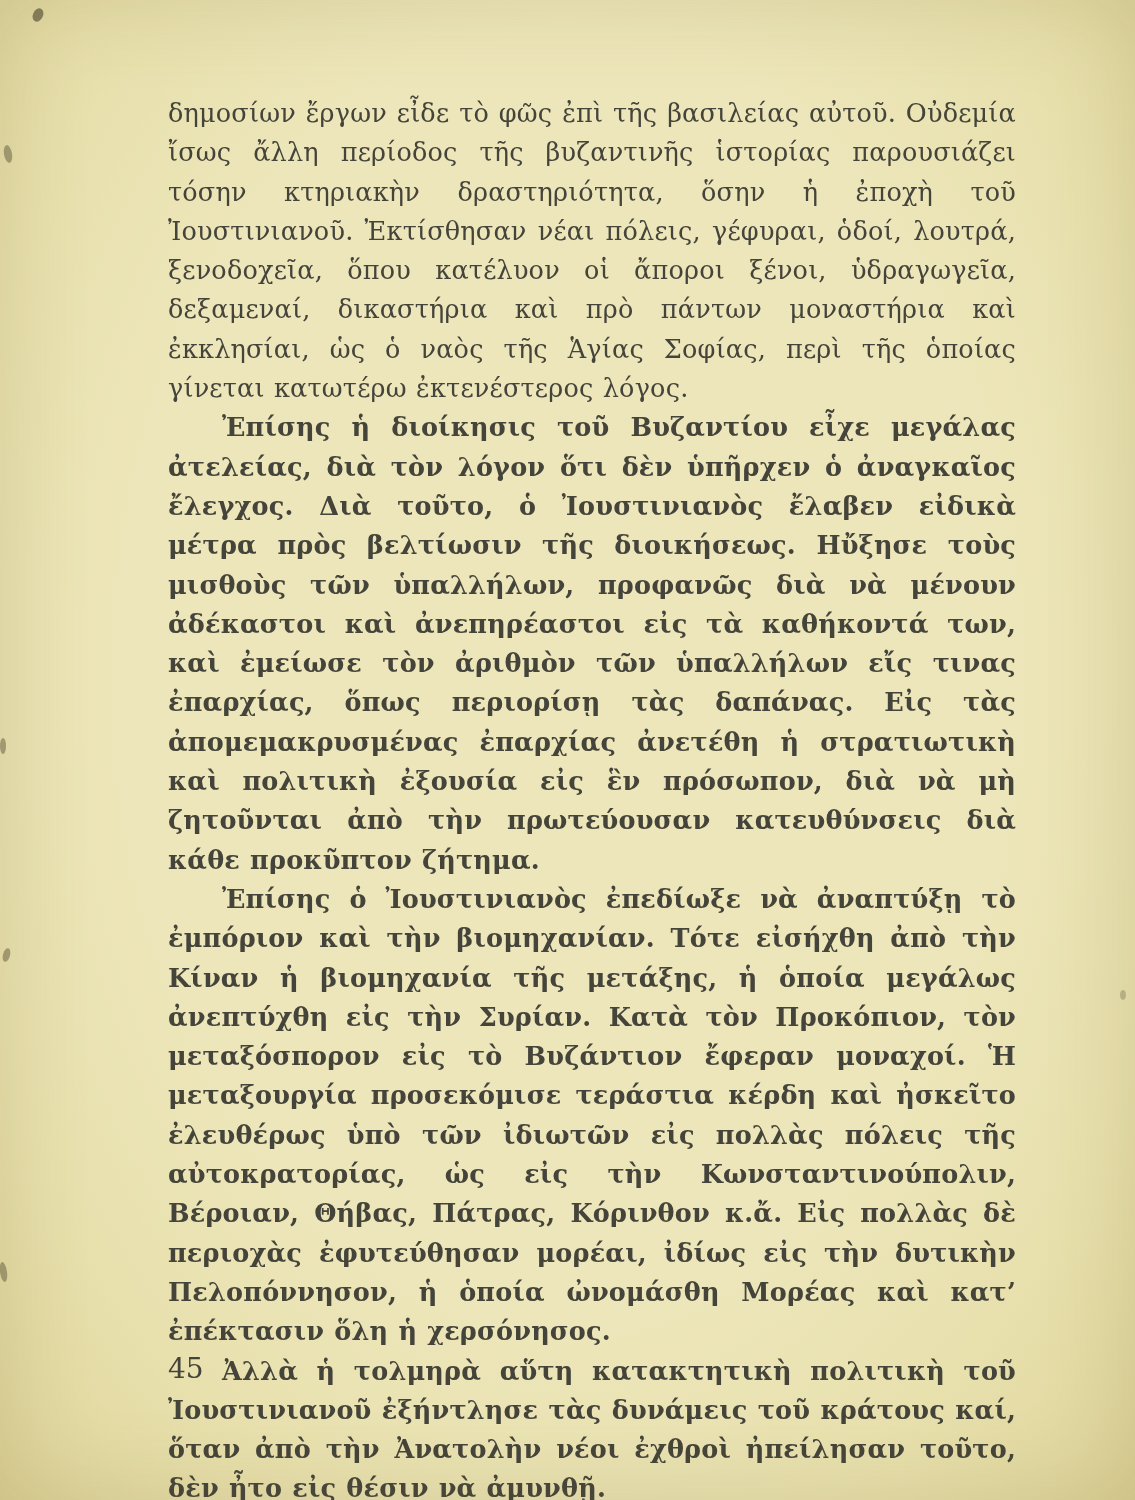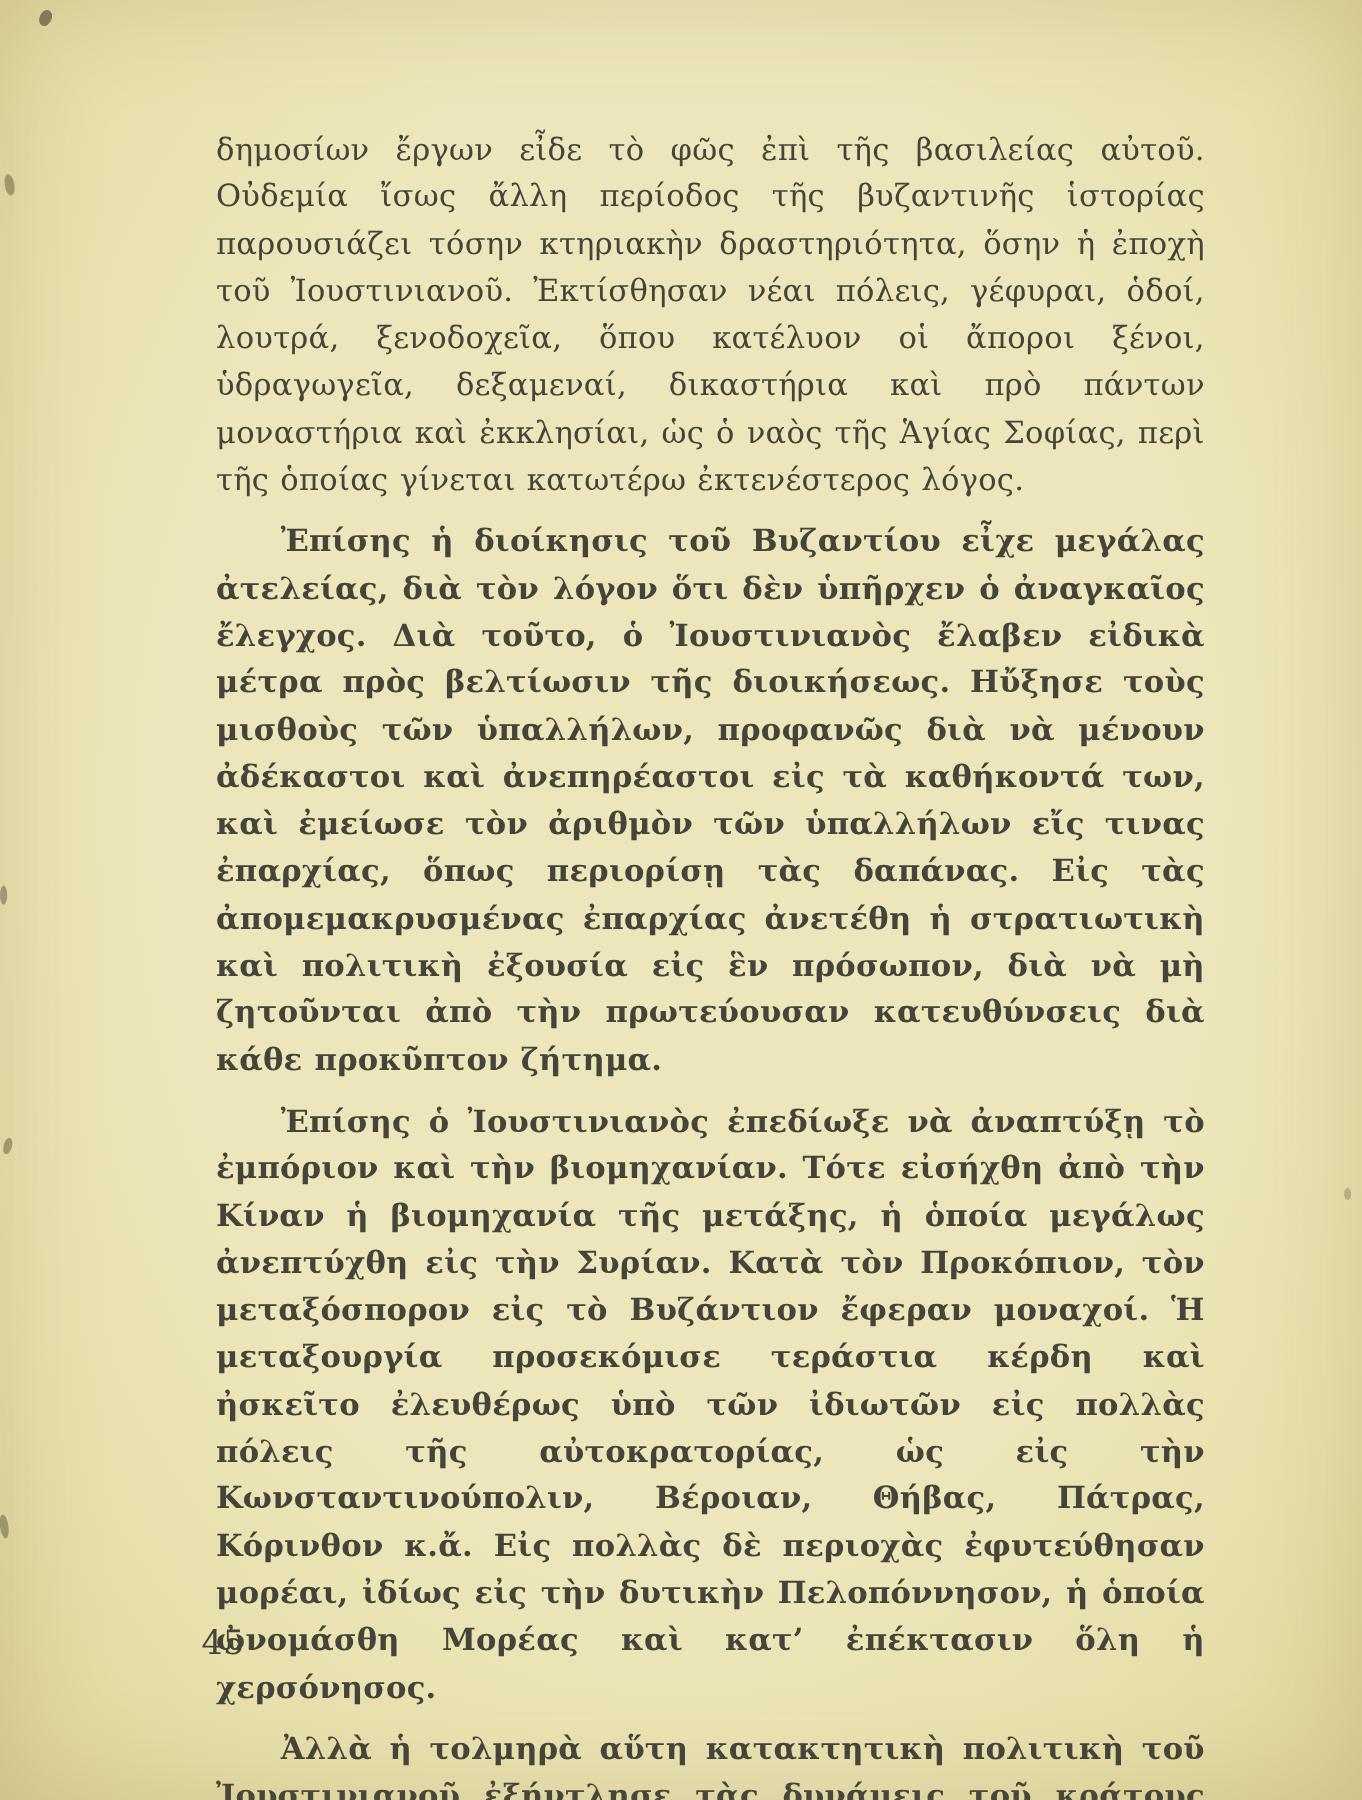--- a/index.html
+++ b/index.html
@@ -24,21 +24,21 @@
     top: 94px;
     width: 848px;
     color: #45443a;
     font-size: 25.5px;
     line-height: 39.3px;
     text-align: justify;
     letter-spacing: 0.2px;
     word-spacing: 1px;
   }
   .para {
-    margin: 12px;
+    margin: 0;
     padding: 0;
   }
   .para.indent {
     text-indent: 54px;
     font-weight: bold;
   }
   .page-number {
     position: absolute;
     left: 168px;
     top: 1352px;

